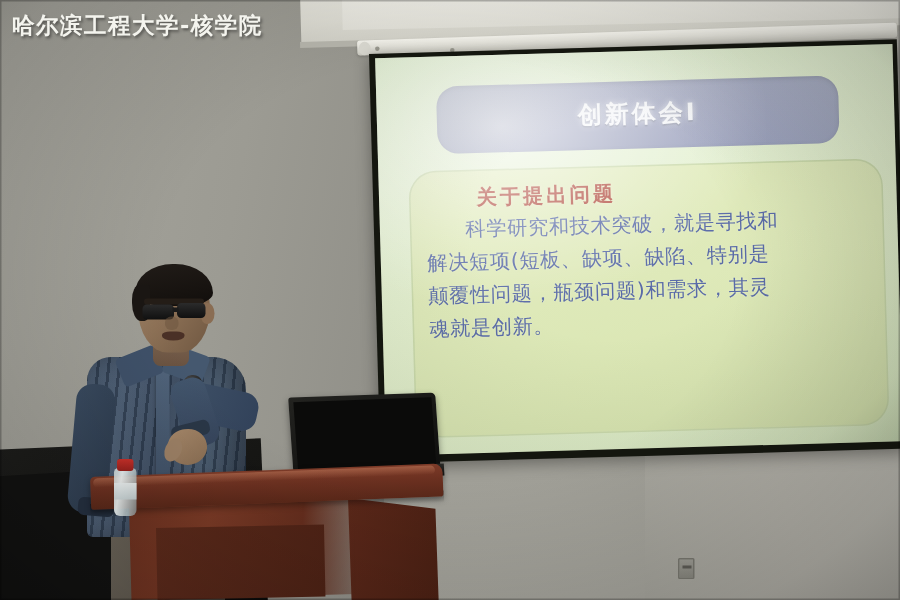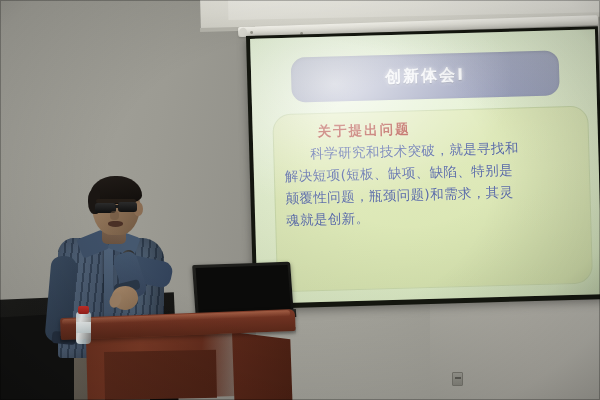--- a/index.html
+++ b/index.html
@@ -481,15 +481,16 @@
   <div class="bottle"></div>
   <div class="bottle-label"></div>
   <div class="bottle-cap"></div>
 
   <div class="socket">
     <div class="socket-hole"></div>
   </div>
 
   <div class="grade"></div>
 
+  <div class="watermark">哈尔滨工程大学-核学院</div>
 
   <div class="border-line"></div>
 </div>
 
 </body></html>

